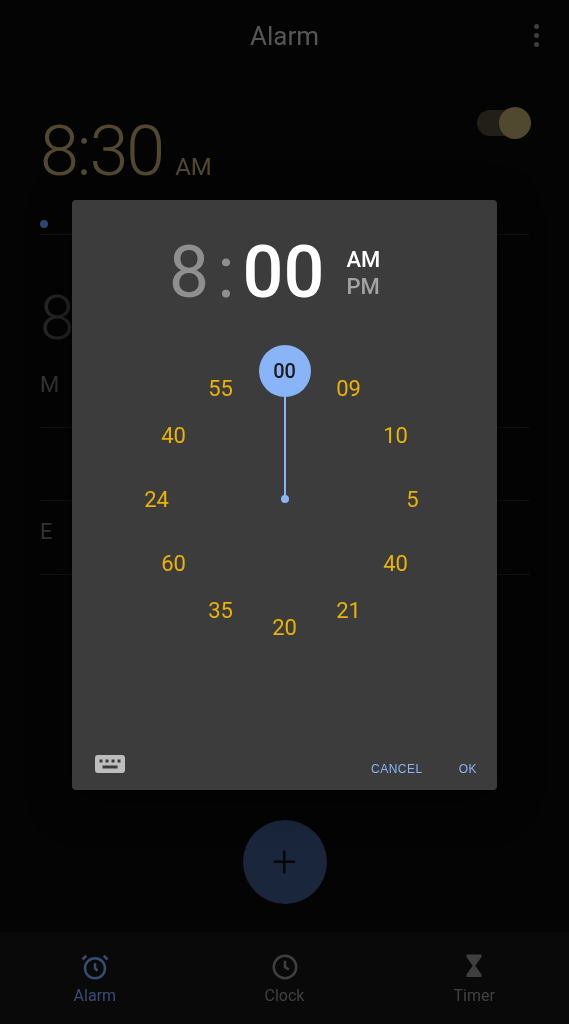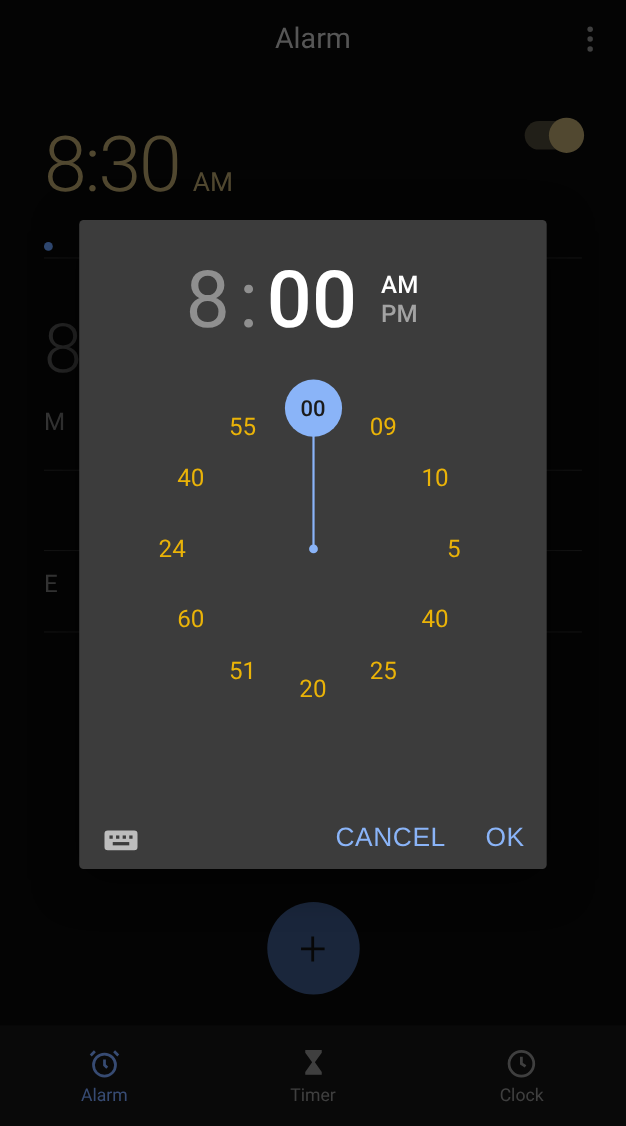--- a/index.html
+++ b/index.html
@@ -46,21 +46,21 @@
   .am { color: #ffffff; }
   .pm { color: #a3a3a3; }
 
   .clock-face { position: relative; width: 320px; height: 320px; margin: 14px auto 0; }
   .face-num { position: absolute; width: 40px; height: 40px; margin-left: -20px; margin-top: -20px; display: flex; align-items: center; justify-content: center; font-size: 22px; color: #eab308; }
   .hand { position: absolute; left: 50%; top: 50%; width: 2px; height: 128px; background: #8ab4f8; transform-origin: top center; transform: translate(-1px,0) rotate(180deg); }
   .hand-dot { position: absolute; left: 50%; top: 50%; width: 8px; height: 8px; margin-left: -4px; margin-top: -4px; border-radius: 50%; background: #8ab4f8; }
   .sel-bubble { position: absolute; width: 52px; height: 52px; border-radius: 50%; background: #8ab4f8; display: flex; align-items: center; justify-content: center; color: #1b1b1b; font-size: 20px; font-weight: 500; }
 
   .dialog-actions { position: absolute; bottom: 14px; right: 20px; display: flex; gap: 36px; }
-  .dlg-btn { color: #8ab4f8; font-size: 24px; font-weight: 500; background: none; border: none; letter-spacing: 0.5px; }
+  .dlg-btn { color: #8ab4f8; font-size: 12px; font-weight: 500; background: none; border: none; letter-spacing: 0.5px; }
   .kbd-toggle { position: absolute; bottom: 16px; left: 20px; width: 36px; height: 28px; }
 </style>
 </head>
 <body>
 
 <div class="screen">
 
   <div class="appbar">
     <span class="appbar-title">Alarm</span>
     <div class="overflow">
@@ -97,31 +97,31 @@
 
   <div class="bottomnav">
     <div class="nav-item active">
       <svg class="nav-icon" viewBox="0 0 24 24" fill="none" stroke="currentColor" stroke-width="2">
           <circle cx="12" cy="13" r="8"></circle>
           <path d="M12 9v4l2 2M5 3L2 6M22 6l-3-3"></path>
         </svg>
       <span>Alarm</span>
     </div>
     <div class="nav-item">
-      <svg class="nav-icon" viewBox="0 0 24 24" fill="currentColor">
-          <path d="M6 2h12v2l-5 7 5 7v2H6v-2l5-7-5-7V2z"></path>
-        </svg>
-      <span>Timer</span>
-    </div>
-    <div class="nav-item">
       <svg class="nav-icon" viewBox="0 0 24 24" fill="none" stroke="currentColor" stroke-width="2">
           <circle cx="12" cy="12" r="9"></circle>
           <path d="M12 7v5l3 2"></path>
         </svg>
       <span>Clock</span>
+    </div>
+    <div class="nav-item">
+      <svg class="nav-icon" viewBox="0 0 24 24" fill="currentColor">
+          <path d="M6 2h12v2l-5 7 5 7v2H6v-2l5-7-5-7V2z"></path>
+        </svg>
+      <span>Timer</span>
     </div>
   </div>
 
   <div class="scrim"></div>
 
   <div class="dialog">
     <div class="time-display">
       <span class="hour">8</span>
       <span class="colon">:</span>
       <span class="minute">00</span>
@@ -134,23 +134,23 @@
     <div class="clock-face">
       <div class="hand"></div>
       <div class="hand-dot"></div>
       <div class="sel-bubble" style="left:134px;top:6px;">00</div>
 
       <span class="face-num" style="left:160px;top:32px;opacity:0">00</span>
       <span class="face-num" style="left:224px;top:49px">09</span>
       <span class="face-num" style="left:271px;top:96px">10</span>
       <span class="face-num" style="left:288px;top:160px">5</span>
       <span class="face-num" style="left:271px;top:224px">40</span>
-      <span class="face-num" style="left:224px;top:271px">25</span>
+      <span class="face-num" style="left:224px;top:271px">21</span>
       <span class="face-num" style="left:160px;top:288px">20</span>
-      <span class="face-num" style="left:96px;top:271px">51</span>
+      <span class="face-num" style="left:96px;top:271px">35</span>
       <span class="face-num" style="left:49px;top:224px">60</span>
       <span class="face-num" style="left:32px;top:160px">24</span>
       <span class="face-num" style="left:49px;top:96px">40</span>
       <span class="face-num" style="left:96px;top:49px">55</span>
     </div>
 
     <div class="kbd-toggle">
       <svg viewBox="0 0 24 24" fill="#bdbdbd">
           <rect x="2" y="6" width="20" height="12" rx="2"></rect>
           <rect x="5" y="9" width="2" height="2" fill="#3c3c3c"></rect>

